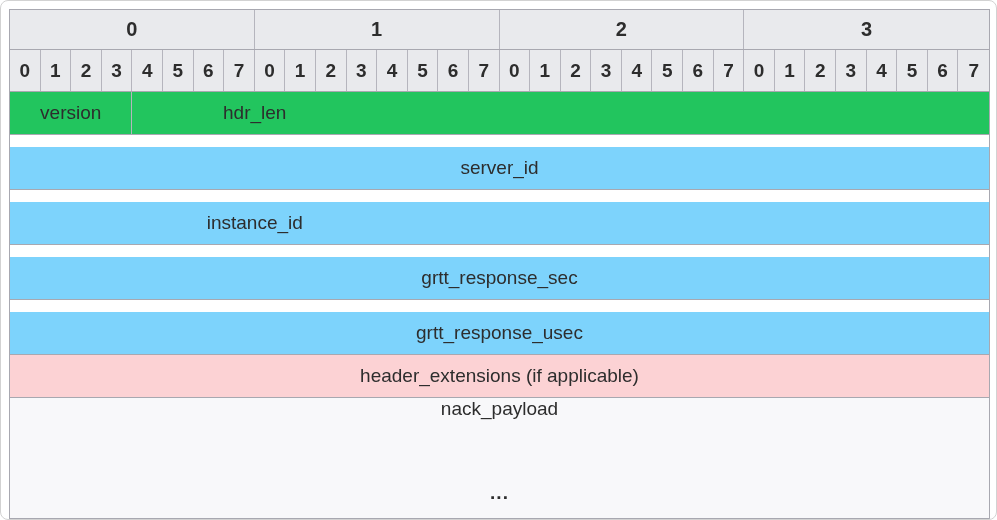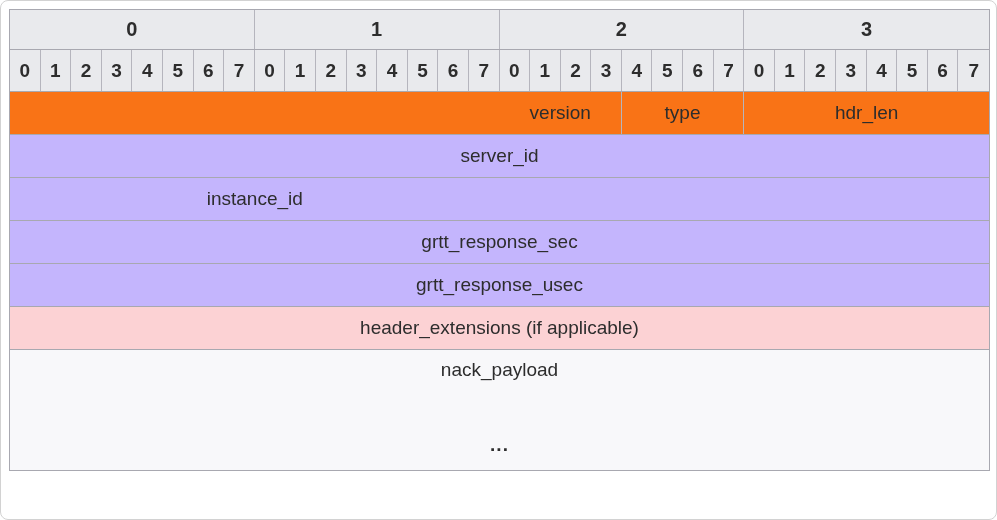--- a/index.html
+++ b/index.html
@@ -47,39 +47,38 @@
 
   .byte-row { height: 40px; background: #e9eaed; }
   .byte-row .cell { flex: 0 0 25%; font-weight: bold; font-size: 20px; }
 
   .bit-row { height: 42px; background: #e9eaed; }
   .bit-row .cell { flex: 0 0 3.125%; font-weight: bold; font-size: 19px; }
 
   .field-row { height: 43px; font-size: 19px; }
   .field-row .cell { font-weight: normal; }
 
-  .bg-dark-cyan  { background: #f97316; justify-content: flex-end; }
-  .bg-light-cyan { background: #c4b5fd; }
+  .bg-dark-cyan  { background: #22c55e; }
+  .bg-light-cyan { background: #7dd3fc; margin-top: 12px; }
   .bg-pink       { background: #fcd2d4; }
   .bg-payload    { background: #f8f8fa; }
 
   .w4  { flex: 0 0 12.5%; }
   .w8  { flex: 0 0 25%; }
   .w16 { flex: 0 0 50%; }
   .w32 { flex: 0 0 100%; }
 
   .payload-row {
     height: 120px;
     flex-direction: column;
     font-size: 19px;
     color: #2d2d2d;
   }
   .payload-row .payload-label {
     text-align: center;
-    padding-top: 9px;
   }
   .payload-row .payload-ellipsis {
     text-align: center;
     margin-top: auto;
     padding-bottom: 14px;
     font-weight: bold;
     letter-spacing: 1px;
   }
 </style>
 </head>
@@ -125,21 +124,20 @@
       <div class="cell">2</div>
       <div class="cell">3</div>
       <div class="cell">4</div>
       <div class="cell">5</div>
       <div class="cell">6</div>
       <div class="cell">7</div>
     </div>
 
     <div class="row field-row bg-dark-cyan">
       <div class="cell w4">version</div>
-      <div class="cell w4">type</div>
       <div class="cell w8">hdr_len</div>
     </div>
 
 
     <div class="row field-row bg-light-cyan">
       <div class="cell w32">server_id</div>
     </div>
 
     <div class="row field-row bg-light-cyan">
       <div class="cell w16">instance_id</div>

